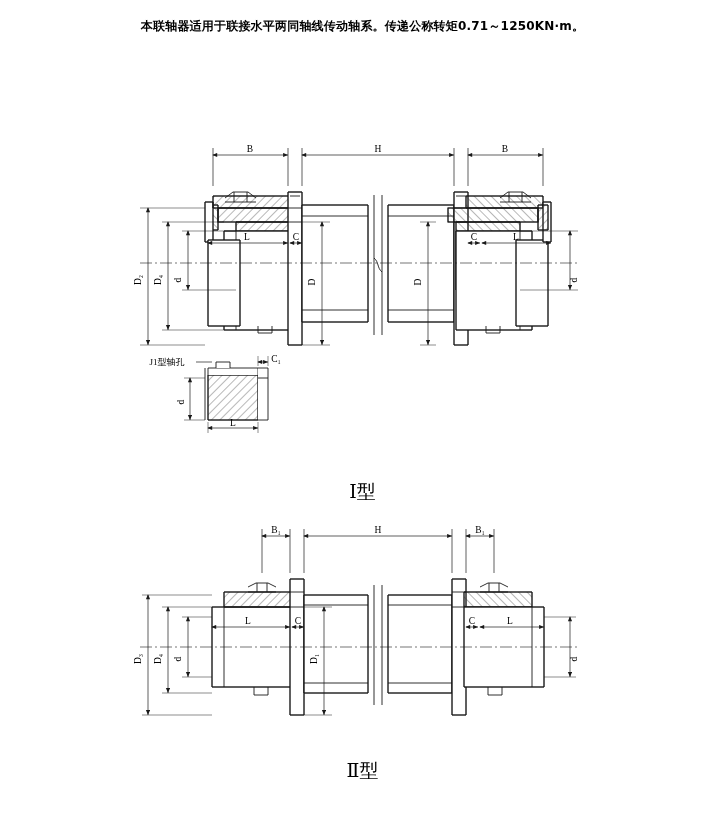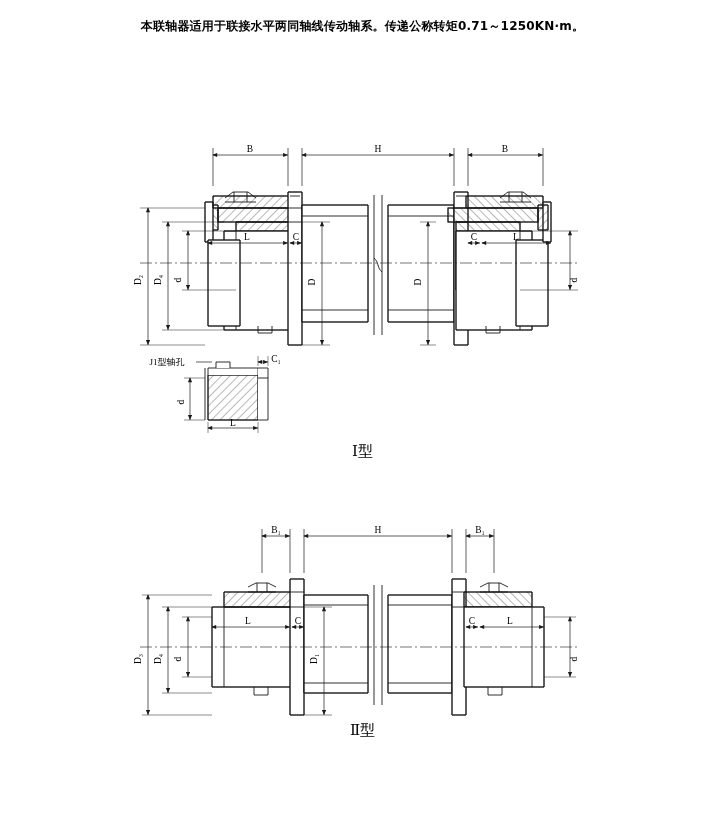--- a/index.html
+++ b/index.html
@@ -23,22 +23,23 @@
   .fig{
     position:absolute;
     left:0;width:725px;
   }
   #fig1{top:130px;height:340px;}
   #fig2{top:507px;height:280px;}
   .fig-title{
     position:absolute;
     left:0;width:725px;
     text-align:center;
-    font-size:15px;
+    font-size:19px;
     font-family:"DejaVu Serif", serif;
+    margin-top:37px;
   }
   #title1{top:442px;}
   #title2{top:721px;}
   svg{display:block;}
   text{font-family:"Liberation Serif", serif;}
 </style>
 </head>
 <body>
 
 <div class="caption">本联轴器适用于联接水平两同轴线传动轴系。传递公称转矩0.71～1250KN·m。</div>

